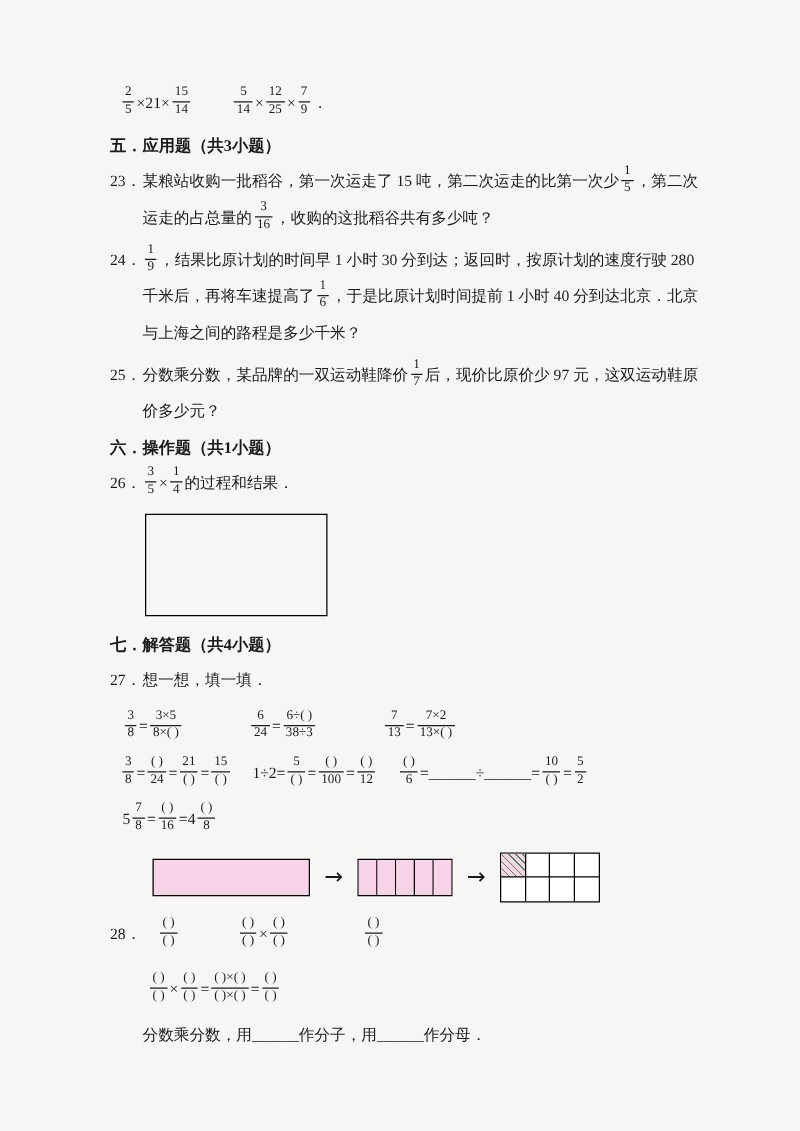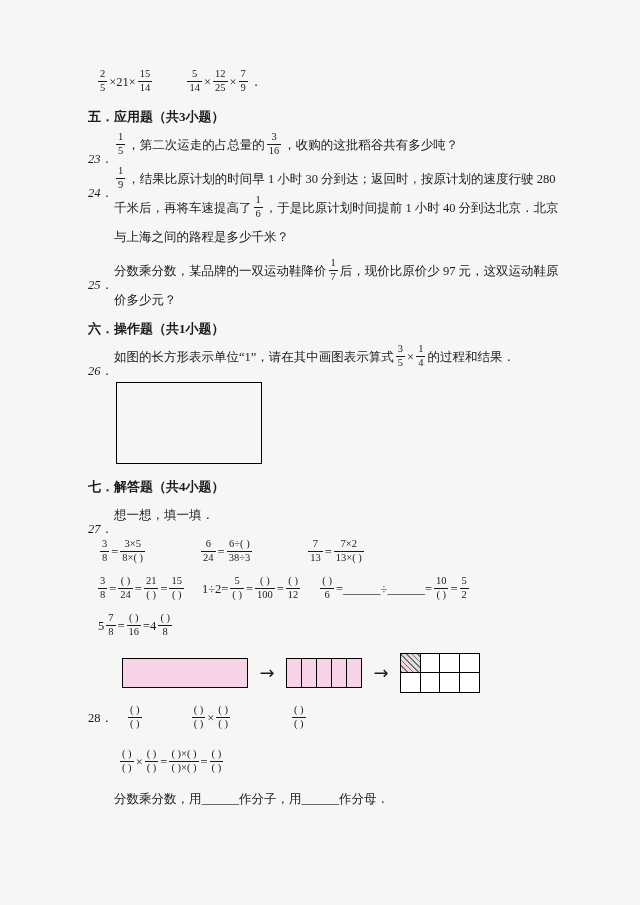--- a/index.html
+++ b/index.html
@@ -18,21 +18,21 @@
     font-size:12.5px;
   }
   .page{width:640px;height:905px;padding:66px 72px 0 88px;overflow:hidden;}
 
   .expr-line{margin:0 0 10px 8px;line-height:32px;white-space:nowrap;}
   .seg.gap{margin-left:28px;}
 
   .sec-title{font-weight:bold;font-size:13px;margin:0 0 5px;}
 
   .question{position:relative;padding-left:26px;line-height:29px;margin:2px 0 5px;}
-  .qno{position:absolute;left:0;top:14px;font-style:italic;}
+  .qno{position:absolute;left:0;top:0;}
 
   .frac{
     display:inline-block;vertical-align:middle;text-align:center;
     font-size:10.5px;line-height:1.2;margin:0 2px;transform:translateY(-2px);
   }
   .frac .num,.frac .den{display:block;padding:0 2px;white-space:nowrap;}
   .frac .den{border-top:1px solid var(--ink);}
 
   .draw-box{width:146px;height:82px;border:1.5px solid #000;margin:10px 0 14px 28px;background:transparent;}
 
@@ -76,38 +76,38 @@
 
   <div class="expr-line">
     <span class="seg"><span class="frac"><span class="num">2</span><span class="den">5</span></span><span>×21×</span><span class="frac"><span class="num">15</span><span class="den">14</span></span></span>
     <span class="seg gap"><span class="frac"><span class="num">5</span><span class="den">14</span></span><span>×</span><span class="frac"><span class="num">12</span><span class="den">25</span></span><span>×</span><span class="frac"><span class="num">7</span><span class="den">9</span></span><span>．</span></span>
   </div>
 
   <div class="sec-title">五．应用题（共3小题）</div>
 
   <div class="question">
     <span class="qno">23．</span>
-    <span class="qtext"><span class="frac"><span class="num">1</span><span class="den">5</span></span><span>，第二次运走的占总量的</span><span class="frac"><span class="num">3</span><span class="den">16</span></span><span>，收购的这批稻谷共有多少吨？</span></span>
+    <span class="qtext"><span>某粮站收购一批稻谷，第一次运走了 15 吨，第二次运走的比第一次少</span><span class="frac"><span class="num">1</span><span class="den">5</span></span><span>，第二次运走的占总量的</span><span class="frac"><span class="num">3</span><span class="den">16</span></span><span>，收购的这批稻谷共有多少吨？</span></span>
   </div>
 
   <div class="question">
     <span class="qno">24．</span>
     <span class="qtext"><span class="frac"><span class="num">1</span><span class="den">9</span></span><span>，结果比原计划的时间早 1 小时 30 分到达；返回时，按原计划的速度行驶 280 千米后，再将车速提高了</span><span class="frac"><span class="num">1</span><span class="den">6</span></span><span>，于是比原计划时间提前 1 小时 40 分到达北京．北京与上海之间的路程是多少千米？</span></span>
   </div>
 
   <div class="question">
     <span class="qno">25．</span>
     <span class="qtext"><span>分数乘分数，某品牌的一双运动鞋降价</span><span class="frac"><span class="num">1</span><span class="den">7</span></span><span>后，现价比原价少 97 元，这双运动鞋原价多少元？</span></span>
   </div>
 
   <div class="sec-title">六．操作题（共1小题）</div>
 
   <div class="question">
     <span class="qno">26．</span>
-    <span class="qtext"><span>如图的长方形表示单位“1”，请在其中画图表示算式</span><span class="frac"><span class="num">3</span><span class="den">5</span></span><span>×</span><span class="frac"><span class="num">1</span><span class="den">4</span></span><span>的过程和结果．</span></span>
+    <span class="qtext"><span class="frac"><span class="num">3</span><span class="den">5</span></span><span>×</span><span class="frac"><span class="num">1</span><span class="den">4</span></span><span>的过程和结果．</span></span>
   </div>
 
   <div class="draw-box"></div>
 
   <div class="sec-title">七．解答题（共4小题）</div>
 
   <div class="question">
     <span class="qno">27．</span>
     <span class="qtext">想一想，填一填．</span>
   </div>

